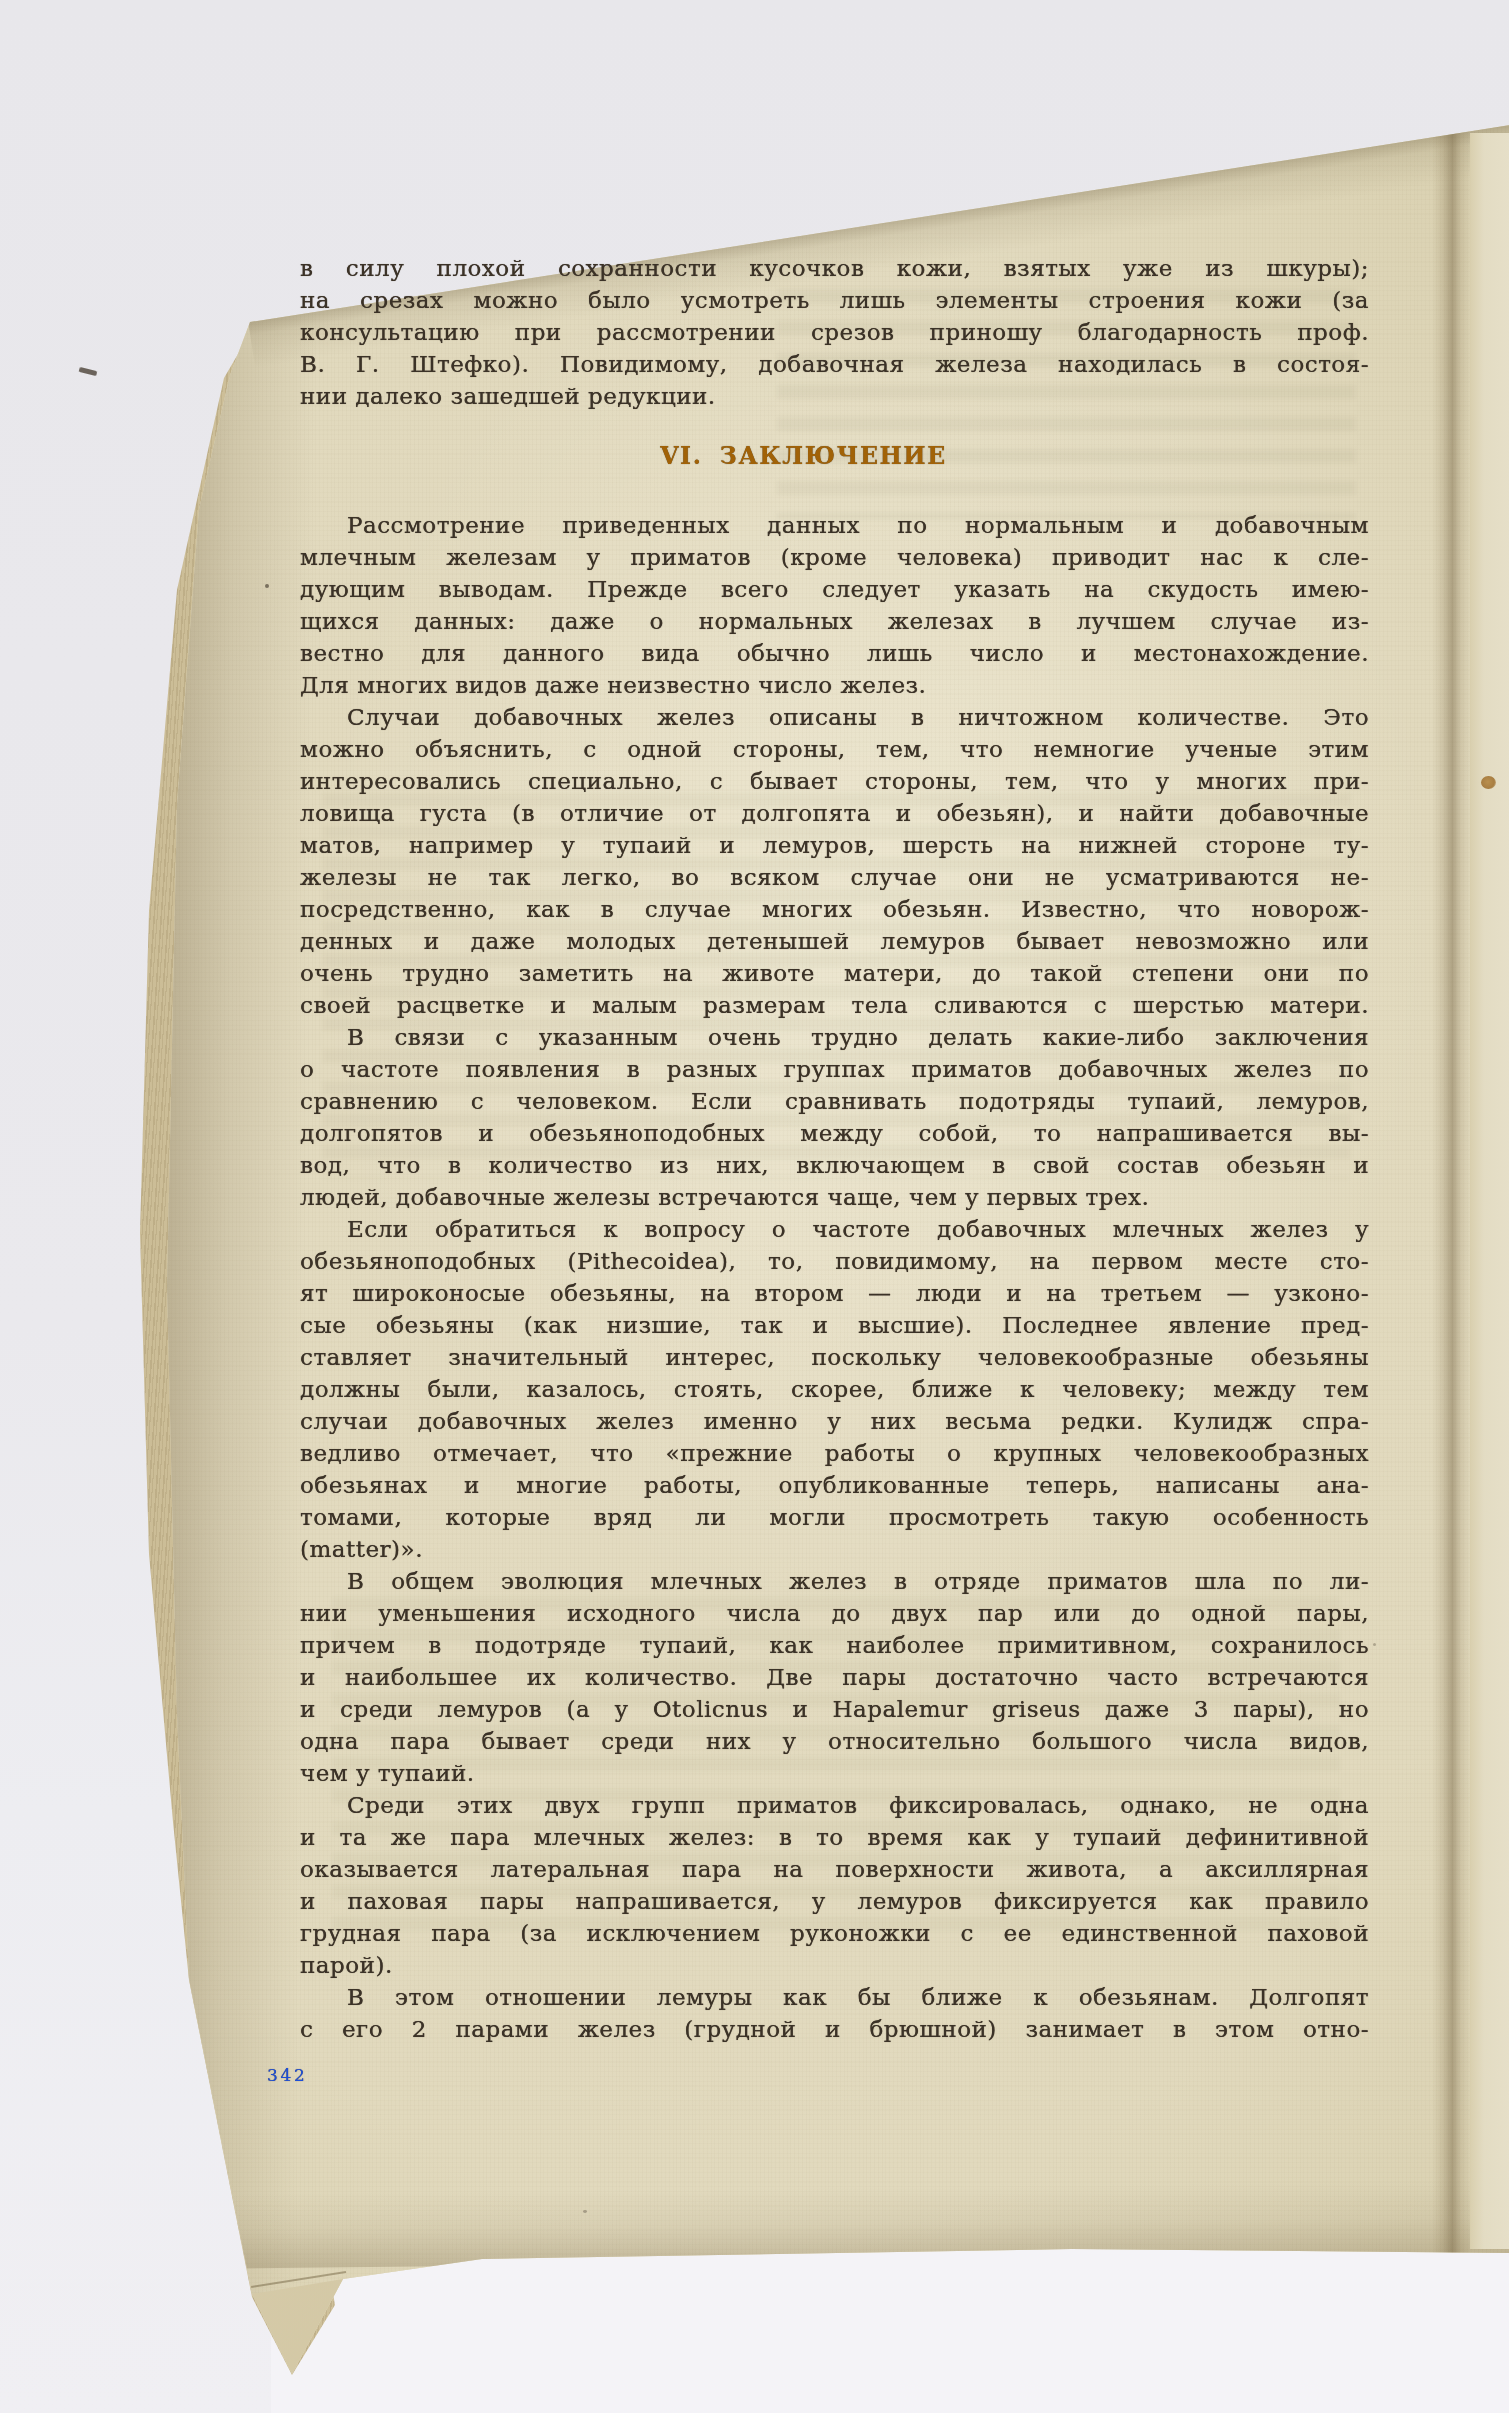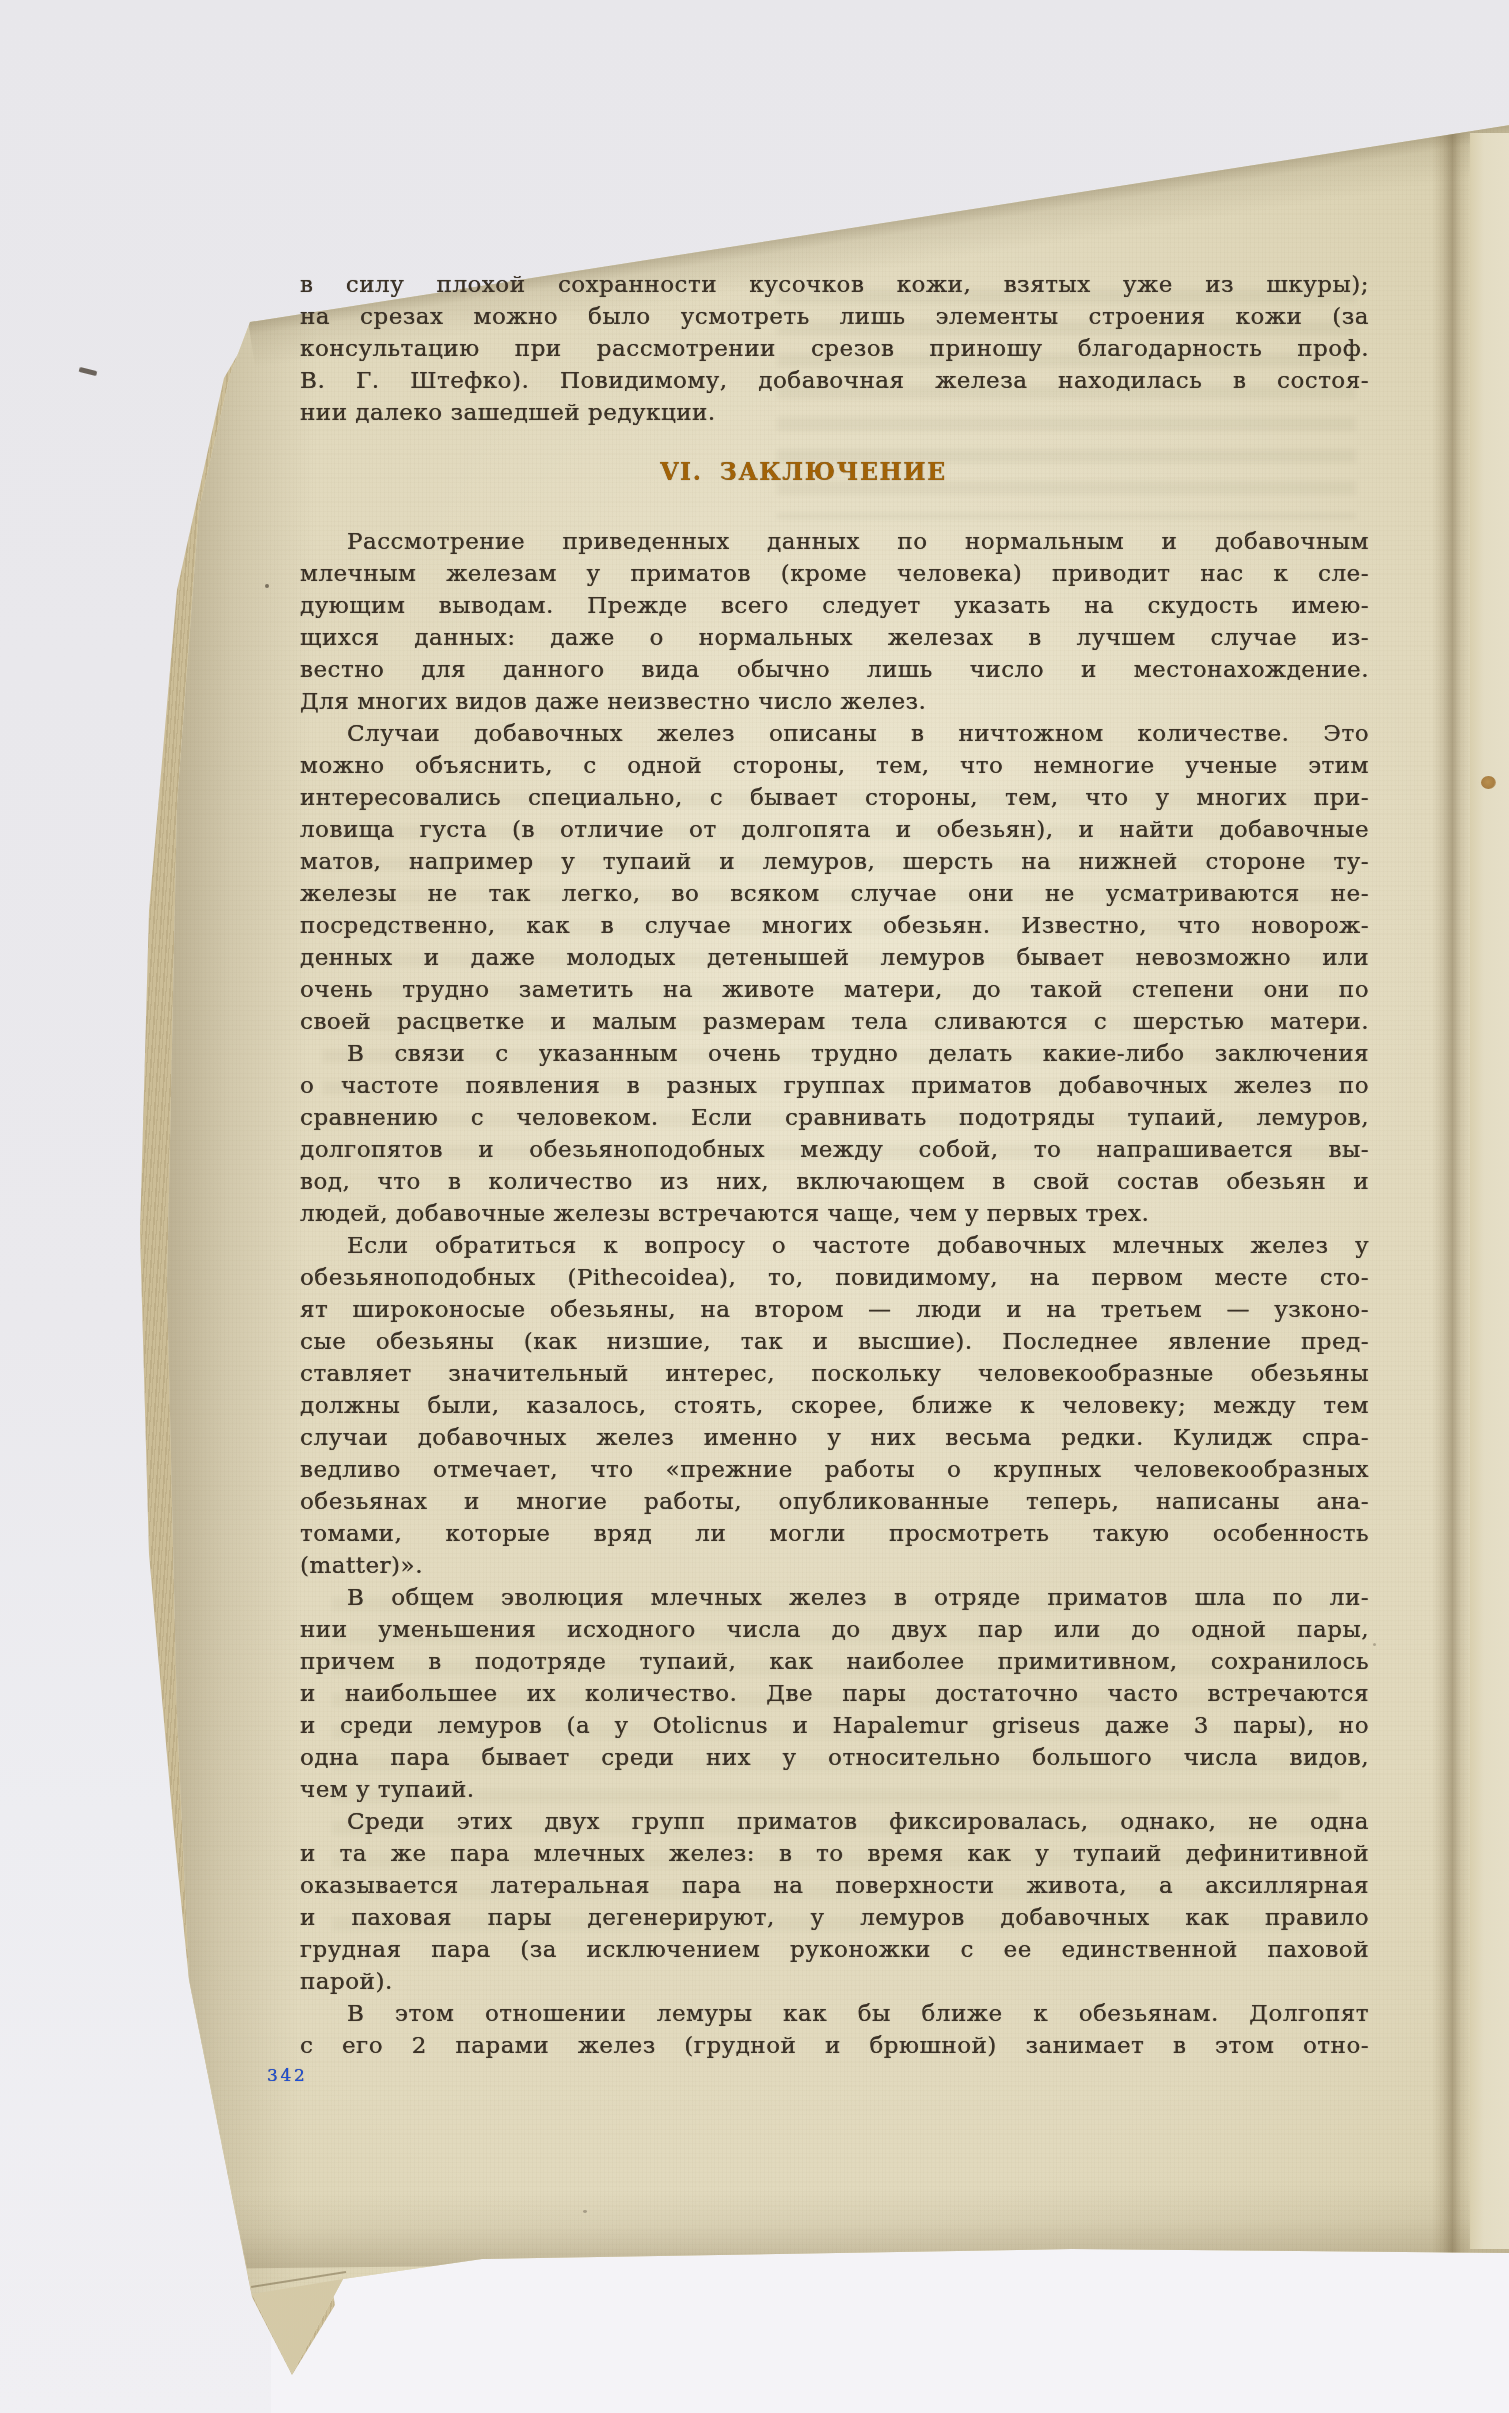--- a/index.html
+++ b/index.html
@@ -103,21 +103,21 @@
     position:absolute;left:375px;top:235px;width:1.6px;height:25px;
     background:rgba(82,70,48,.4);transform:rotate(3deg);filter:blur(0.3px);
   }
   .speck{position:absolute;border-radius:50%;background:rgba(60,50,38,.6);}
   .speck.s1{left:265px;top:584px;width:3.8px;height:3.8px;}
   .speck.s2{left:1373px;top:1643px;width:3.2px;height:3.2px;opacity:.5;}
   .speck.s3{left:583px;top:2210px;width:4.3px;height:3.2px;opacity:.55;}
 
   
   .text-column{
-    position:absolute;left:300px;top:268px;width:1069px;height:1812px;
+    position:absolute;left:300px;top:252px;width:1069px;height:1812px;
     color:#3b3227;
   }
   .line{
     height:32px;line-height:32px;font-size:23px;letter-spacing:0.5px;
     text-align:justify;text-align-last:justify;white-space:normal;overflow:visible;
     text-shadow:0 0 0.7px rgba(56,46,36,.8), 0.3px 0.4px 0.5px rgba(56,46,36,.28);
   }
   .line.end{text-align-last:left;}
   .line.indent{padding-left:47px;}
   .continuation{position:absolute;left:0;top:0;width:100%;}
@@ -217,21 +217,21 @@
         <div class="line" data-name="text-line">причем в подотряде тупаий, как наиболее примитивном, сохранилось</div>
         <div class="line" data-name="text-line">и наибольшее их количество. Две пары достаточно часто встречаются</div>
         <div class="line" data-name="text-line">и среди лемуров (а у Otolicnus и Hapalemur griseus даже 3 пары), но</div>
         <div class="line" data-name="text-line">одна пара бывает среди них у относительно большого числа видов,</div>
         <div class="line end" data-name="text-line">чем у тупаий.</div>
       </div>
       <div data-name="paragraph">
         <div class="line indent" data-name="text-line">Среди этих двух групп приматов фиксировалась, однако, не одна</div>
         <div class="line" data-name="text-line">и та же пара млечных желез: в то время как у тупаий дефинитивной</div>
         <div class="line" data-name="text-line">оказывается латеральная пара на поверхности живота, а аксиллярная</div>
-        <div class="line" data-name="text-line">и паховая пары дегенерируют, у лемуров добавочных как правило</div>
+        <div class="line" data-name="text-line">и паховая пары напрашивается, у лемуров фиксируется как правило</div>
         <div class="line" data-name="text-line">грудная пара (за исключением руконожки с ее единственной паховой</div>
         <div class="line end" data-name="text-line">парой).</div>
       </div>
       <div data-name="paragraph">
         <div class="line indent" data-name="text-line">В этом отношении лемуры как бы ближе к обезьянам. Долгопят</div>
         <div class="line" data-name="text-line">с его 2 парами желез (грудной и брюшной) занимает в этом отно-</div>
       </div>
     </div>
 </div>
 

